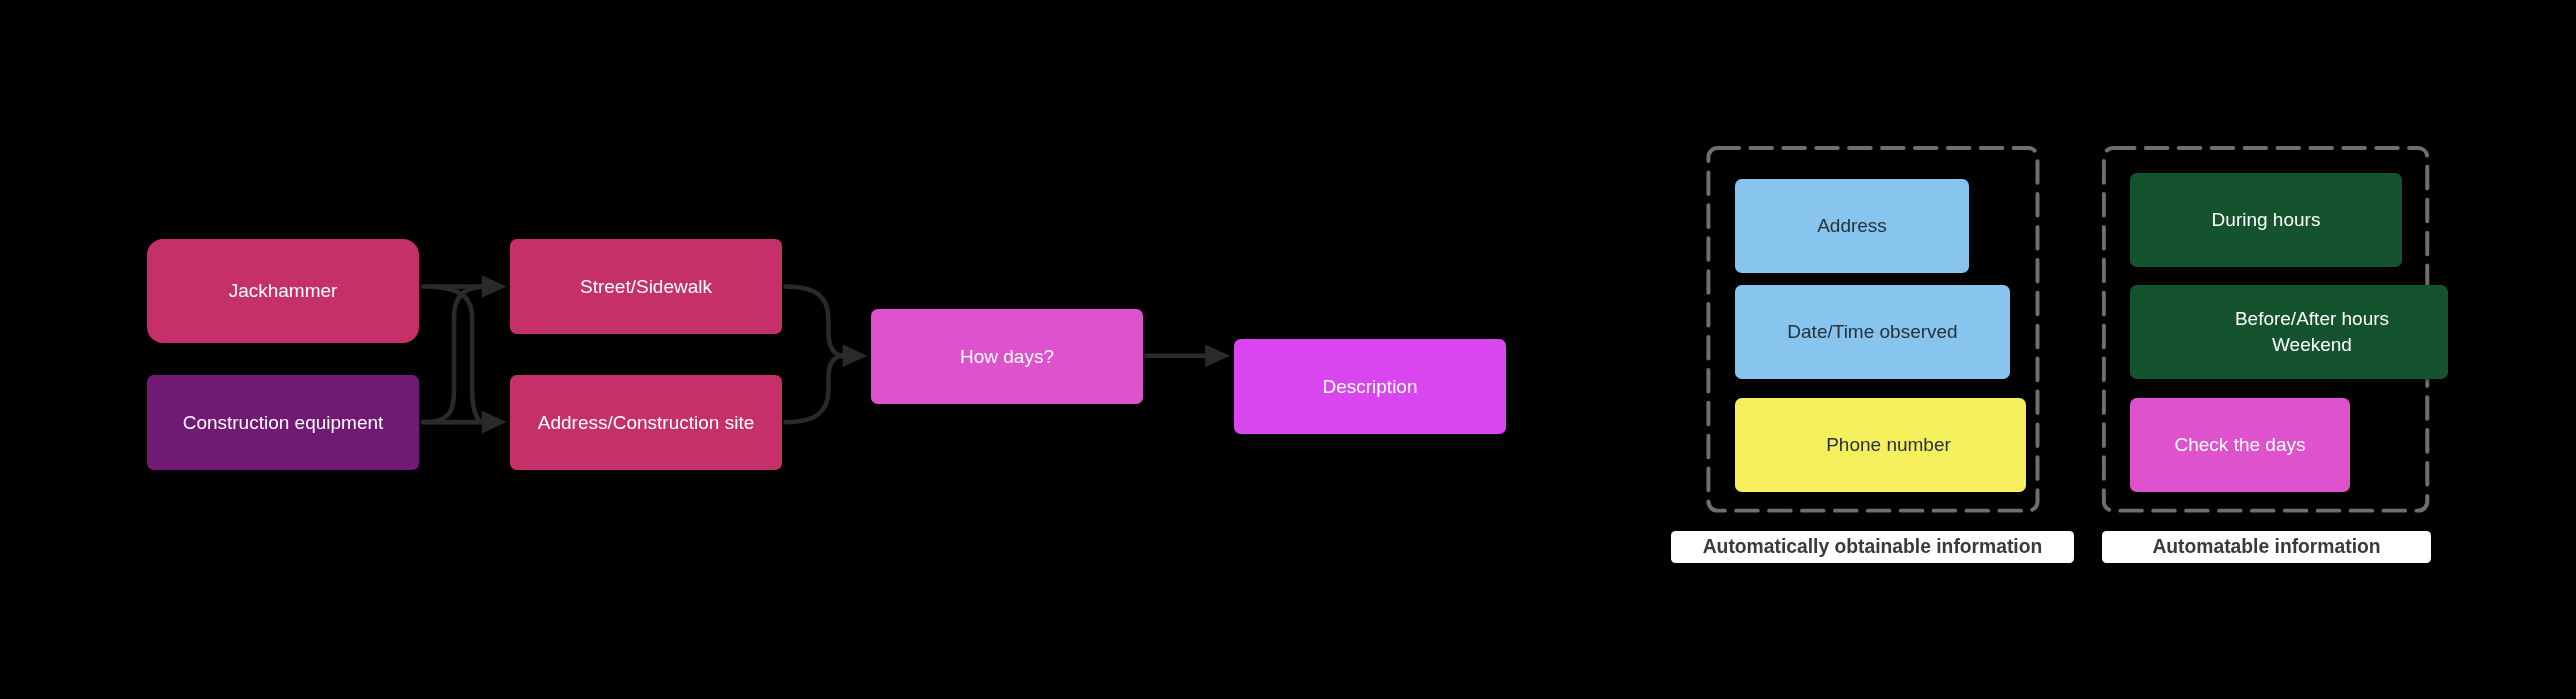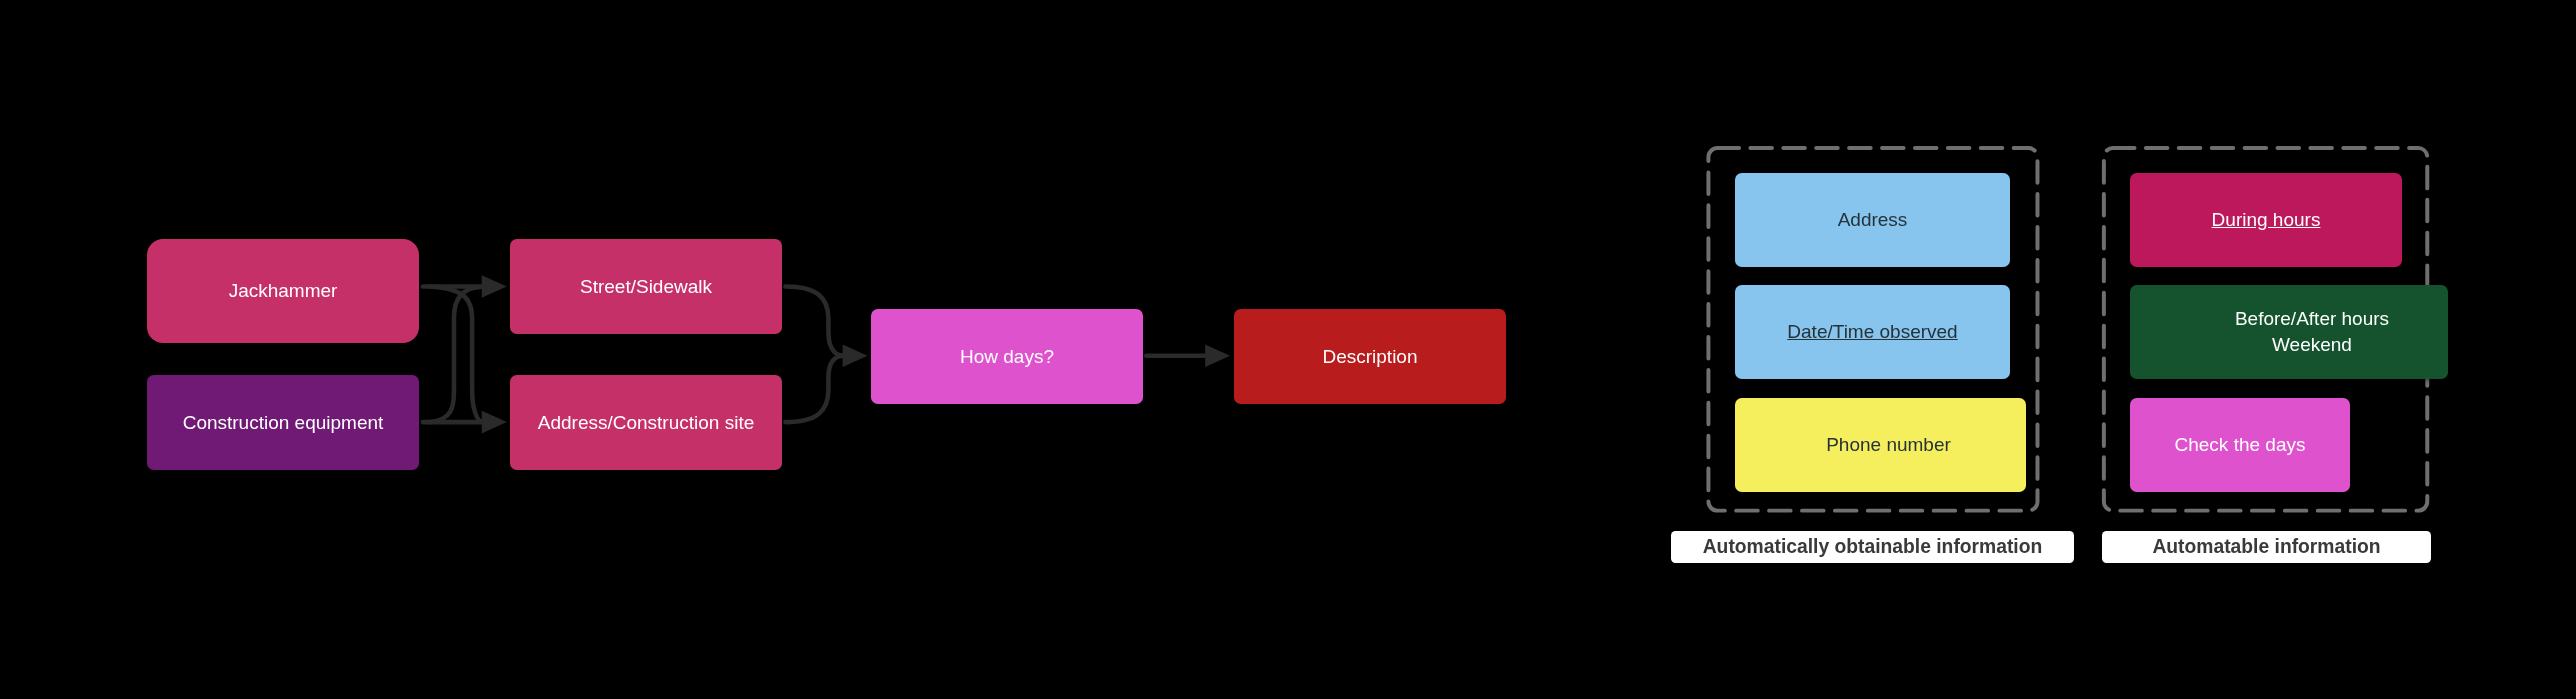--- a/index.html
+++ b/index.html
@@ -26,22 +26,22 @@
   }
   .node.dark-text { color:#263238; }
   
   #n-jackhammer   { left:147px;  top:239px; width:272px; height:104px;border-radius:16px; }
   #n-construction { left:147px;  top:375px; width:272px; height:95px; }
   #n-street       { left:510px;  top:239px; width:272px; height:95px; }
   #n-building     { left:510px;  top:375px; width:272px; height:95px; }
   #n-howlong      { left:871px; top:309px; width:272px; height:95px; }
   #n-description  { left:1234px; top:309px; width:272px; height:95px; }
   
-  #n-address  { left:1735px; top:173px; width:275px; height:94px; }
-  #n-datetime { left:1735px; top:285px; width:275px; height:94px;text-decoration:underline; }
+  #n-address  { left:1735px; top:179px; width:234px; height:94px; }
+  #n-datetime { left:1735px; top:285px; width:275px; height:94px; }
   #n-phone    { left:1735px; top:398px; width:275px; height:94px;padding-left:16px; }
   
   #n-during   { left:2130px; top:173px; width:272px; height:94px; }
   #n-beforeafter { left:2130px; top:285px; width:272px; height:94px; }
   #n-checkdays   { left:2130px; top:398px; width:220px; height:94px; }
   .group-caption {
     position:absolute;
     border-radius:4.5px;
     display:flex; align-items:center; justify-content:center;
     font-size:19.3px; font-weight:bold;
@@ -74,25 +74,25 @@
     <rect x="3011" y="261" width="580" height="639" rx="16"></rect>
     <rect x="3708" y="261" width="570" height="639" rx="16"></rect>
   </g>
 </svg>
 
 <div class="node" id="n-jackhammer" style="background: rgb(198, 48, 105);">Jackhammer</div>
 <div class="node" id="n-construction" style="background: #701a75;">Construction equipment</div>
 <div class="node" id="n-street" style="background: rgb(198, 48, 105);">Street/Sidewalk</div>
 <div class="node" id="n-building" style="background: rgb(198, 48, 105);">Address/Construction site</div>
 <div class="node" id="n-howlong" style="background: rgb(222, 82, 206);">How days?</div>
-<div class="node" id="n-description" style="background: #b91c1c;">Description</div>
+<div class="node" id="n-description" style="background: #d946ef; margin-top: 30px;">Description</div>
 
 <div class="node dark-text" id="n-address" style="background: rgb(135, 197, 239);">Address</div>
 <div class="node dark-text" id="n-datetime" style="background: rgb(135, 197, 239);">Date/Time observed</div>
 <div class="node dark-text" id="n-phone" style="background: rgb(245, 239, 94);">Phone number</div>
 <div class="group-caption" id="caption-obtainable" style="background: rgb(255, 255, 255); color: rgb(58, 58, 58);">Automatically obtainable information</div>
 
-<div class="node" id="n-during" style="background: #be185d; text-decoration: underline;">During hours</div>
+<div class="node" id="n-during" style="background: #14532d;">During hours</div>
 <div class="node" id="n-beforeafter" style="background: #14532d; padding-left: 46px;">Before/After hours
 Weekend</div>
 <div class="node" id="n-checkdays" style="background: rgb(222, 82, 206);">Check the days</div>
 <div class="group-caption" id="caption-automatable" style="background: rgb(255, 255, 255); color: rgb(58, 58, 58);">Automatable information</div>
 
 
 </body></html>

